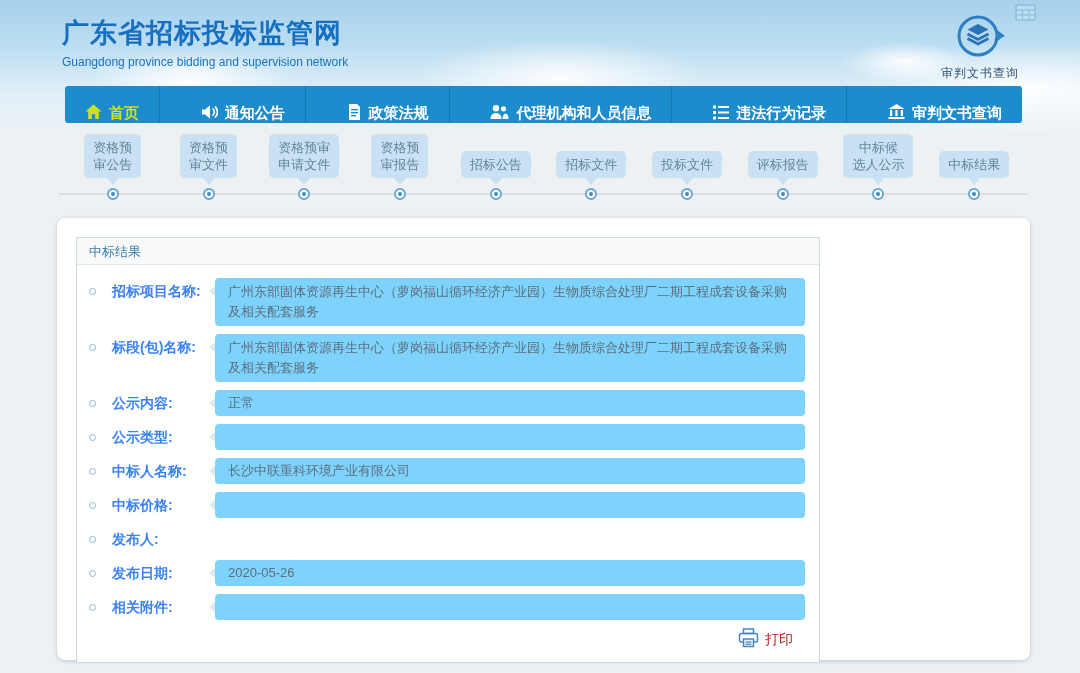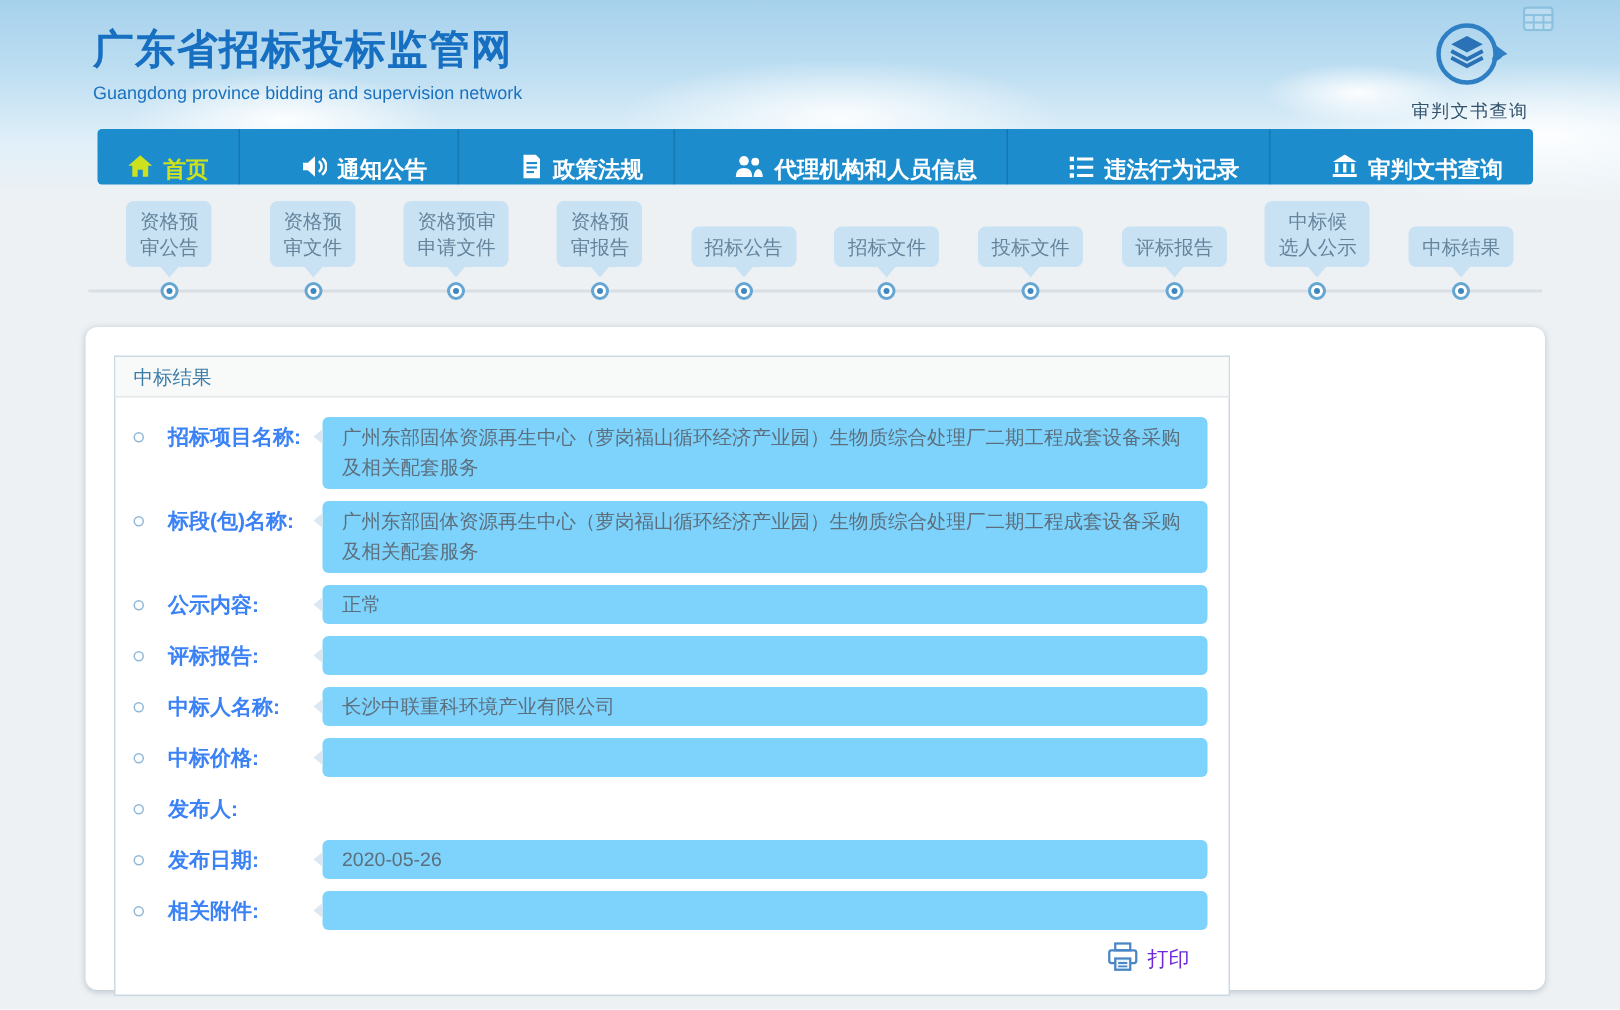--- a/index.html
+++ b/index.html
@@ -79,21 +79,21 @@
   .value-wrap::before {
     content:''; position:absolute; left:-6px; top:8px;
     border:5px solid transparent; border-right:6px solid #dce8f1; border-left:none;
   }
   .value-box {
     background:#7dd3fc; border-radius:4px; padding:3px 13px;
     font-size:13px; color:#5d6f7d; line-height:20px; min-height:26px;
   }
   .row.tall .value-box { padding:4px 13px; }
   .print-row { text-align:right; padding-right:12px; margin-top:2px; }
-  .print-btn { display:inline-flex; align-items:center; gap:6px; color:#6d28d9; font-size:14px; cursor:pointer; }
+  .print-btn { display:inline-flex; align-items:center; gap:6px; color:#b91c1c; font-size:14px; cursor:pointer; }
 </style>
 </head>
 <body>
 
 <div class="sky">
   <div class="brand">
     <div class="brand-title">广东省招标投标监管网</div>
     <div class="brand-sub">Guangdong province bidding and supervision network</div>
   </div>
 
@@ -282,21 +282,21 @@
             <span>公示内容:</span>
           </div>
         <div class="value-wrap">
             <div class="value-box">正常</div>
           </div>
       </div>
 
       <div class="row">
         <div class="row-label">
             <span class="bullet"></span>
-            <span>评标报告:</span>
+            <span>公示类型:</span>
           </div>
         <div class="value-wrap">
             <div class="value-box"></div>
           </div>
       </div>
 
       <div class="row">
         <div class="row-label">
             <span class="bullet"></span>
             <span>中标人名称:</span>

